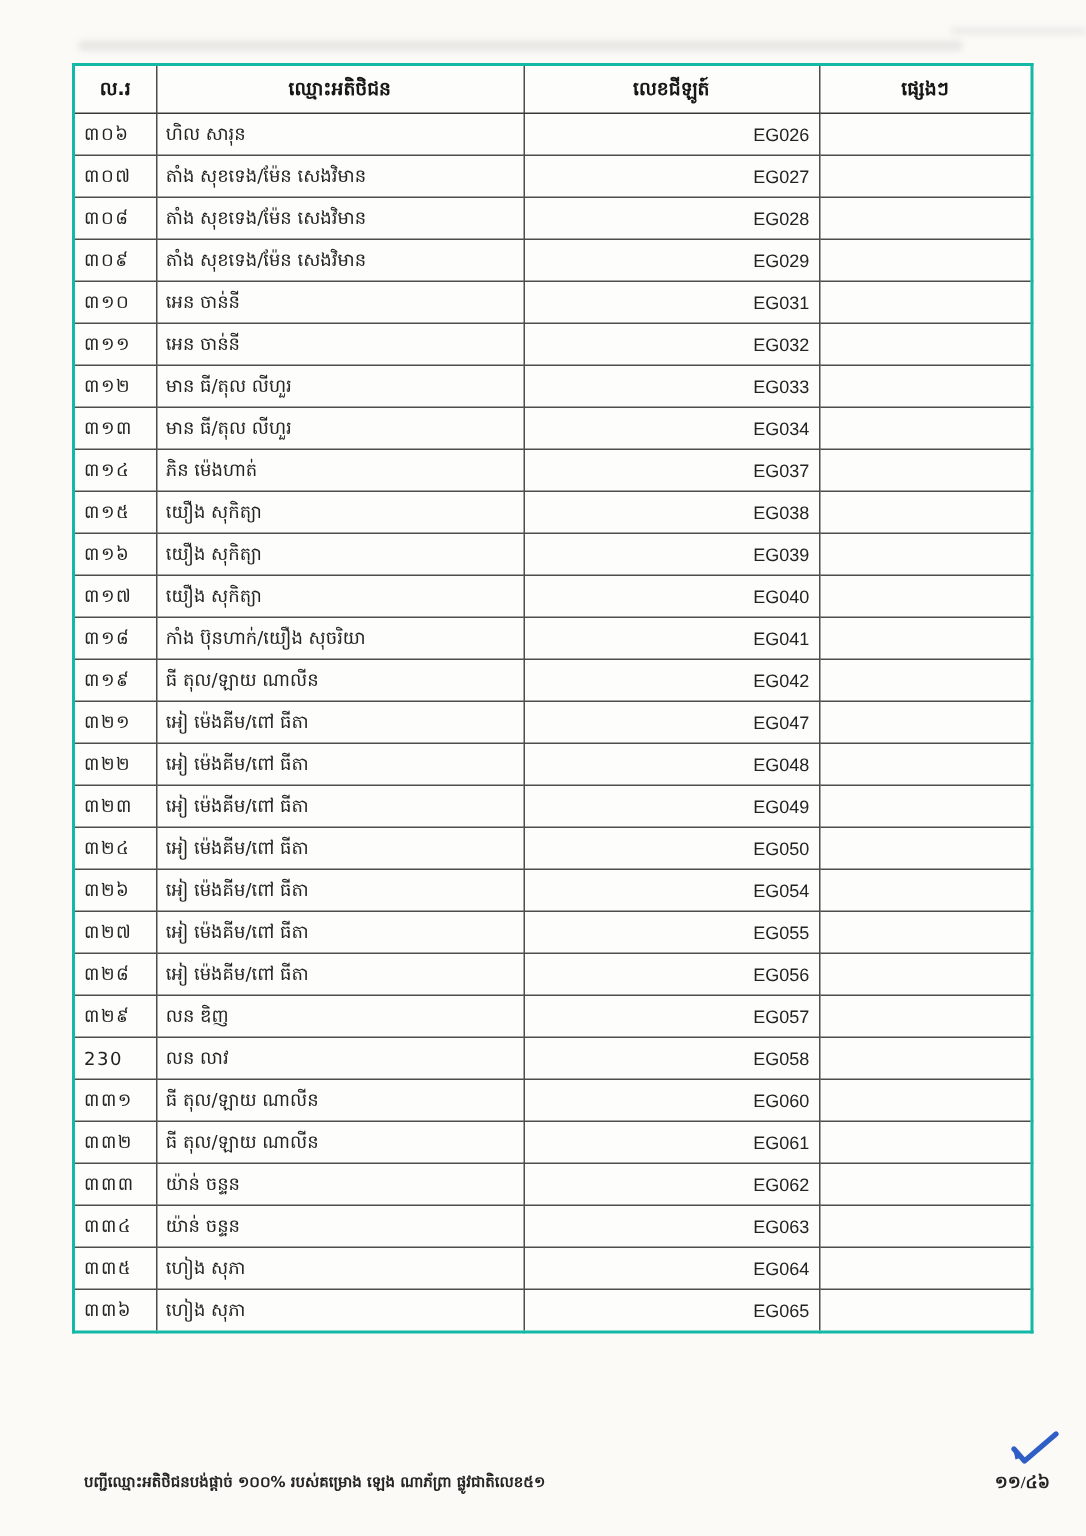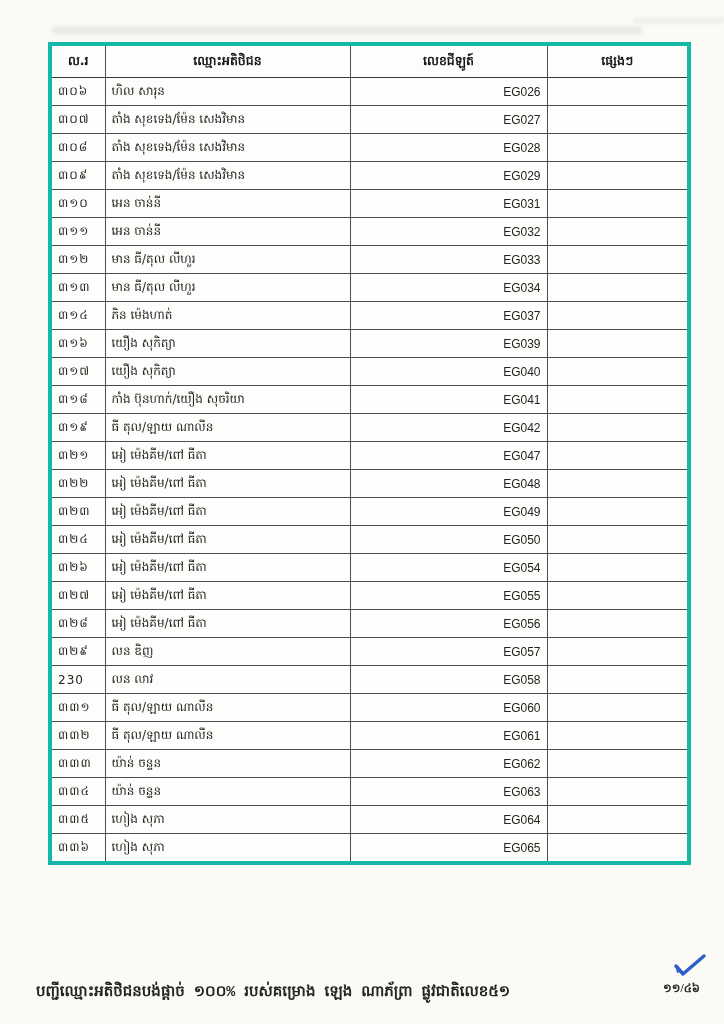--- a/index.html
+++ b/index.html
@@ -50,47 +50,46 @@
   table.customer-table col.c-name { width: 245px; }
   table.customer-table col.c-lot  { width: 197px; }
   table.customer-table col.c-note { width: 142px; }
   table.customer-table th,
   table.customer-table td {
     border: 1px solid #4d4d4b;
     padding: 0 6px;
     overflow: hidden;
     white-space: nowrap;
   }
-  table.customer-table { border: 4px solid #14b8a6; }
+  table.customer-table { border: 2px solid #14b8a6; }
   table.customer-table thead th {
     height: 31px;
     font-size: 12.5px;
     font-weight: bold;
     text-align: center;
     color: #171717;
     border-bottom: 1.5px solid #3a3a38;
   }
   table.customer-table tbody td {
     height: 27px;
     font-size: 12px;
     color: #232321;
   }
   td.cell-no  { text-align: left; letter-spacing: 1px; }
   td.cell-name{ text-align: left; padding-left: 9px; }
   td.cell-lot { text-align: right; font-family: "Liberation Sans", sans-serif; font-size: 12.5px; color: #1a1a1a; }
   td.cell-note{ text-align: left; }
   .footer-caption {
     position: absolute;
-    left: 36px;
+    left: 56px;
     top: 981px;
-    font-size: 15px;
+    font-size: 10px;
     font-weight: bold;
     color: #242422;
     white-space: nowrap;
-    font-family: Liberation Mono, monospace;
   }
   .footer-page {
     position: absolute;
     right: 24px;
     top: 981px;
     font-size: 11.5px;
     font-weight: bold;
     color: #242422;
     font-family: Liberation Serif, serif;
   }
@@ -174,20 +173,26 @@
       <td class="cell-lot">EG034</td>
       <td class="cell-note"></td>
     </tr>
         <tr>
       <td class="cell-no">៣១៤</td>
       <td class="cell-name">ភិន ម៉េងហាត់</td>
       <td class="cell-lot">EG037</td>
       <td class="cell-note"></td>
     </tr>
         <tr>
+      <td class="cell-no">៣១៥</td>
+      <td class="cell-name">យឿង សុកិត្យា</td>
+      <td class="cell-lot">EG038</td>
+      <td class="cell-note"></td>
+    </tr>
+        <tr>
       <td class="cell-no">៣១៦</td>
       <td class="cell-name">យឿង សុកិត្យា</td>
       <td class="cell-lot">EG039</td>
       <td class="cell-note"></td>
     </tr>
         <tr>
       <td class="cell-no">៣១៧</td>
       <td class="cell-name">យឿង សុកិត្យា</td>
       <td class="cell-lot">EG040</td>
       <td class="cell-note"></td>

